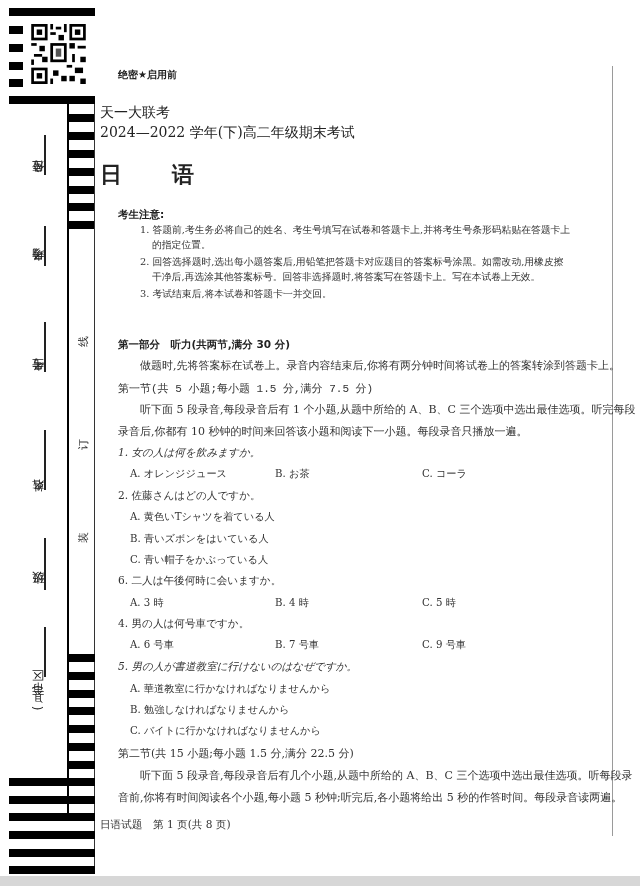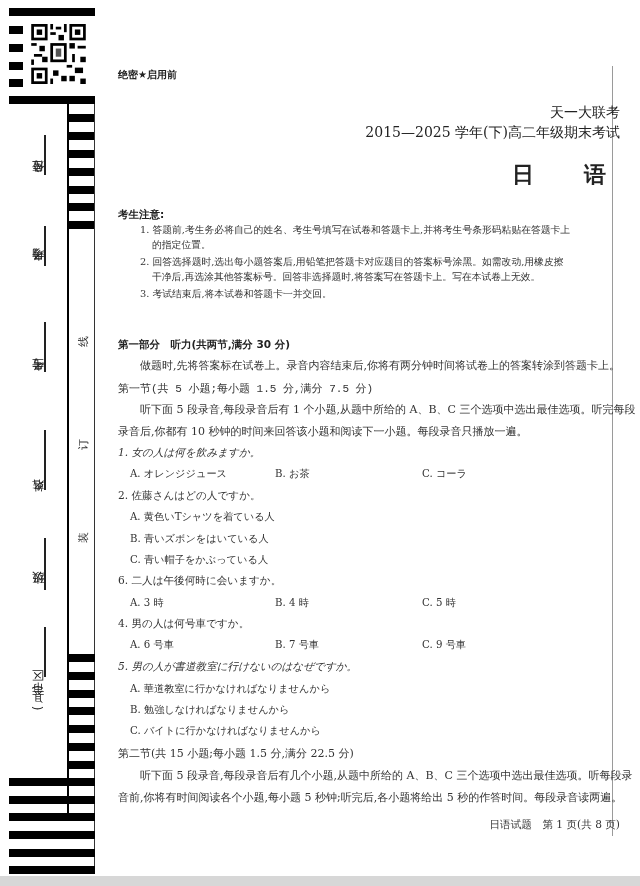--- a/index.html
+++ b/index.html
@@ -11,21 +11,21 @@
   .qr{position:absolute;left:31px;top:24px;width:55px;height:60px;background:#fff;}
   .qr svg{width:100%;height:100%;}
   .vlabel{position:absolute;left:30px;writing-mode:vertical-rl;transform:rotate(180deg);
           font-family:"DejaVu Sans","Liberation Sans",sans-serif;font-size:12px;color:#222;letter-spacing:1px;}
   .vline{position:absolute;left:44px;width:1.5px;background:#222;}
   .bind-char{position:absolute;left:78px;font-family:"DejaVu Sans",sans-serif;font-size:11px;color:#333;
              transform:rotate(-90deg);}
   .rightline{position:absolute;left:612px;top:66px;width:1px;height:770px;background:#9a9a9a;}
   
   .secret{left:118px;top:68px;font-family:"DejaVu Sans",sans-serif;font-size:10px;font-weight:bold;color:#222;}
-  .center{left:100px;width:520px;text-align:right;}
+  .center{left:100px;width:520px;text-align:left;}
   .t1{top:104px;font-size:14px;}
   .t2{top:124px;font-size:14px;}
   .t3{top:160px;font-size:22px;font-weight:bold;font-family:"DejaVu Sans",sans-serif;letter-spacing:14px;}
   .notice-h{left:118px;top:208px;font-family:"DejaVu Sans",sans-serif;font-size:10.5px;font-weight:bold;}
   .note{left:140px;font-size:9.8px;color:#333;line-height:15px;width:470px;}
   .sec-h{left:118px;top:338px;font-family:"DejaVu Sans",sans-serif;font-size:10.5px;font-weight:bold;}
   .para{font-size:11px;color:#333;white-space:nowrap;}
   .q{left:118px;font-size:10.6px;color:#333;white-space:nowrap;}
   .opt{font-size:10.2px;color:#333;white-space:nowrap;}
   .footer{top:818px;font-size:10.6px;color:#333;}
@@ -126,21 +126,21 @@
 
   <div class="bind-char" style="top:334px;">线</div>
   <div class="bind-char" style="top:437px;">订</div>
   <div class="bind-char" style="top:530px;">装</div>
 </div>
 
 <div class="rightline"></div>
 
 <div class="abs secret">绝密★启用前</div>
 <div class="abs center t1">天一大联考</div>
-<div class="abs center t2">2015—2025 学年(下)高二年级期末考试</div>
+<div class="abs center t2">2024—2022 学年(下)高二年级期末考试</div>
 <div class="abs center t3">日　语</div>
 
 <div class="abs notice-h">考生注意:</div>
 <div class="abs note" style="top:222px;">1. 答题前,考生务必将自己的姓名、考生号填写在试卷和答题卡上,并将考生号条形码粘贴在答题卡上</div>
 <div class="abs note" style="top:237px;left:152px;">的指定位置。</div>
 <div class="abs note" style="top:254px;">2. 回答选择题时,选出每小题答案后,用铅笔把答题卡对应题目的答案标号涂黑。如需改动,用橡皮擦</div>
 <div class="abs note" style="top:269px;left:152px;">干净后,再选涂其他答案标号。回答非选择题时,将答案写在答题卡上。写在本试卷上无效。</div>
 <div class="abs note" style="top:286px;">3. 考试结束后,将本试卷和答题卡一并交回。</div>
 
 <div class="abs sec-h">第一部分　听力(共两节,满分 30 分)</div>

